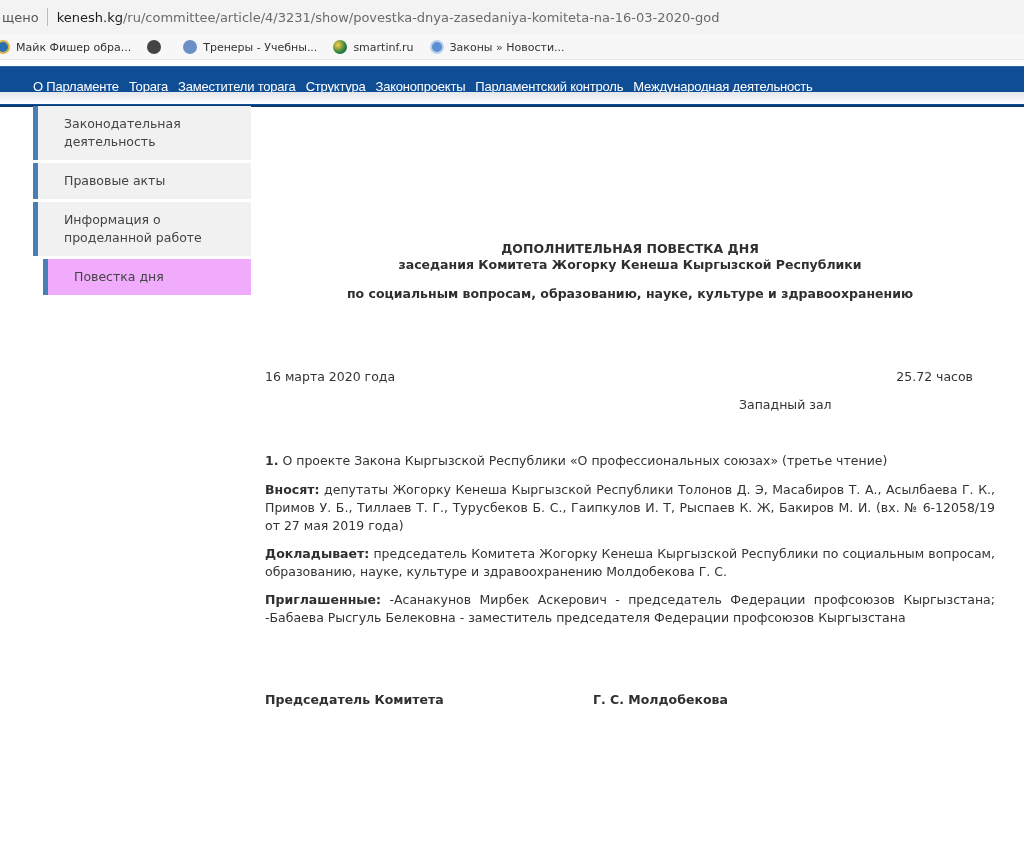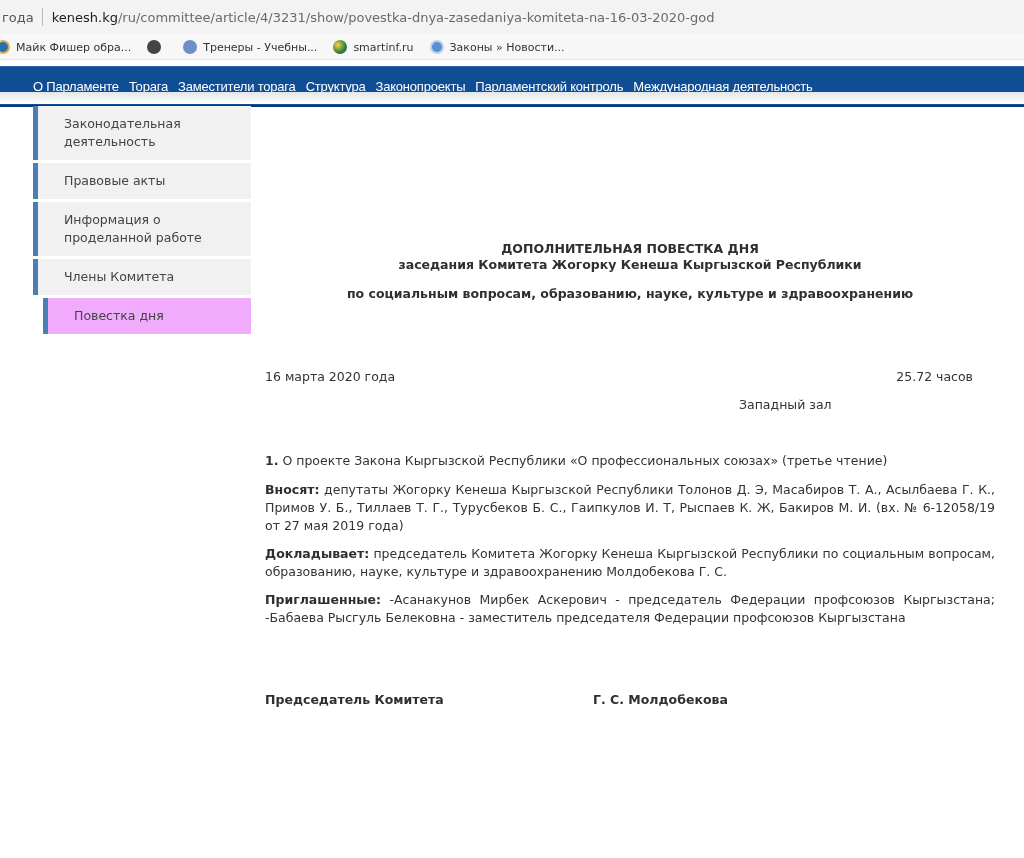--- a/index.html
+++ b/index.html
@@ -47,21 +47,21 @@
   .p-vnosyat { top: 481px; }
   .p-doklad { top: 545px; }
   .p-priglash { top: 591px; }
   .signer-role { position: absolute; top: 692px; left: 0; font-weight: bold; font-size: 12.5px; color: #2f2f2f; }
   .signer-name { position: absolute; top: 692px; left: 328px; font-weight: bold; font-size: 12.5px; color: #2f2f2f; }
 </style>
 </head>
 <body>
 
 <div class="addressbar">
-  <span class="security">года</span>
+  <span class="security">щено</span>
   <span class="sep"></span>
   <span class="url-host">kenesh.kg</span>
     <span class="url-path">/ru/committee/article/4/3231/show/povestka-dnya-zasedaniya-komiteta-na-16-03-2020-god</span>
 </div>
 
 <div class="bookmarks">
   <div class="bm">
     <span class="ico ico-mike"></span>
     <span>Майк Фишер обра...</span>
   </div>
@@ -90,21 +90,20 @@
   <a>Законопроекты</a>
   <a>Парламентский контроль</a>
   <a>Международная деятельность</a>
 </nav>
 <div class="nav-shadow"></div>
 
 <aside class="sidebar">
   <a class="side-item">Законодательная деятельность</a>
   <a class="side-item">Правовые акты</a>
   <a class="side-item">Информация о проделанной работе</a>
-  <a class="side-item">Члены Комитета</a>
   <a class="side-item active">Повестка дня</a>
 </aside>
 
 <main class="doc">
   <div class="title">ДОПОЛНИТЕЛЬНАЯ ПОВЕСТКА ДНЯ</div>
   <div class="subtitle1">заседания Комитета Жогорку Кенеша Кыргызской Республики</div>
   <div class="subtitle2">по социальным вопросам, образованию, науке, культуре и здравоохранению</div>
 
   <div class="date">16 марта 2020 года</div>
   <div class="time">25.72 часов</div>

